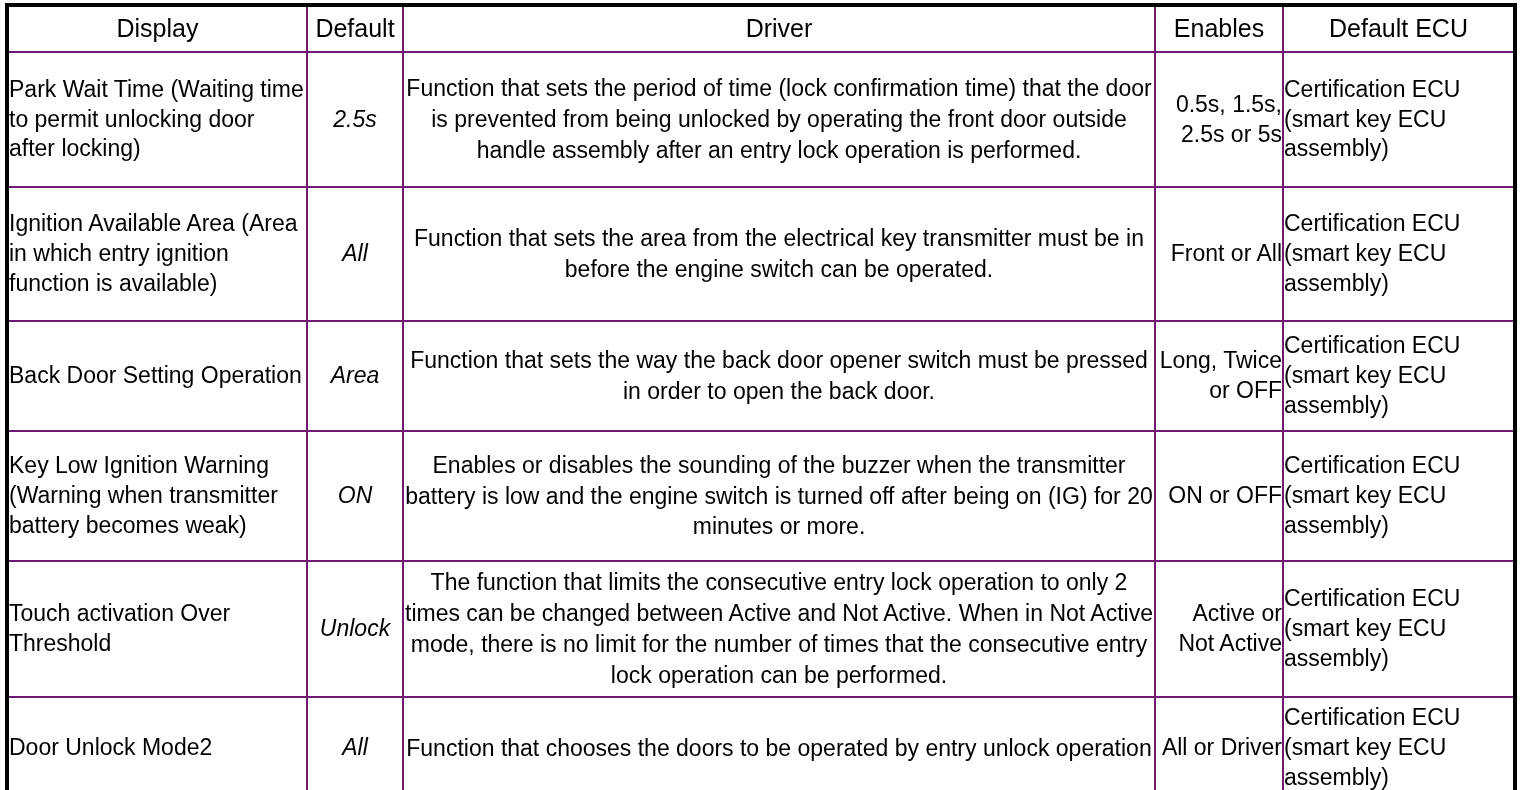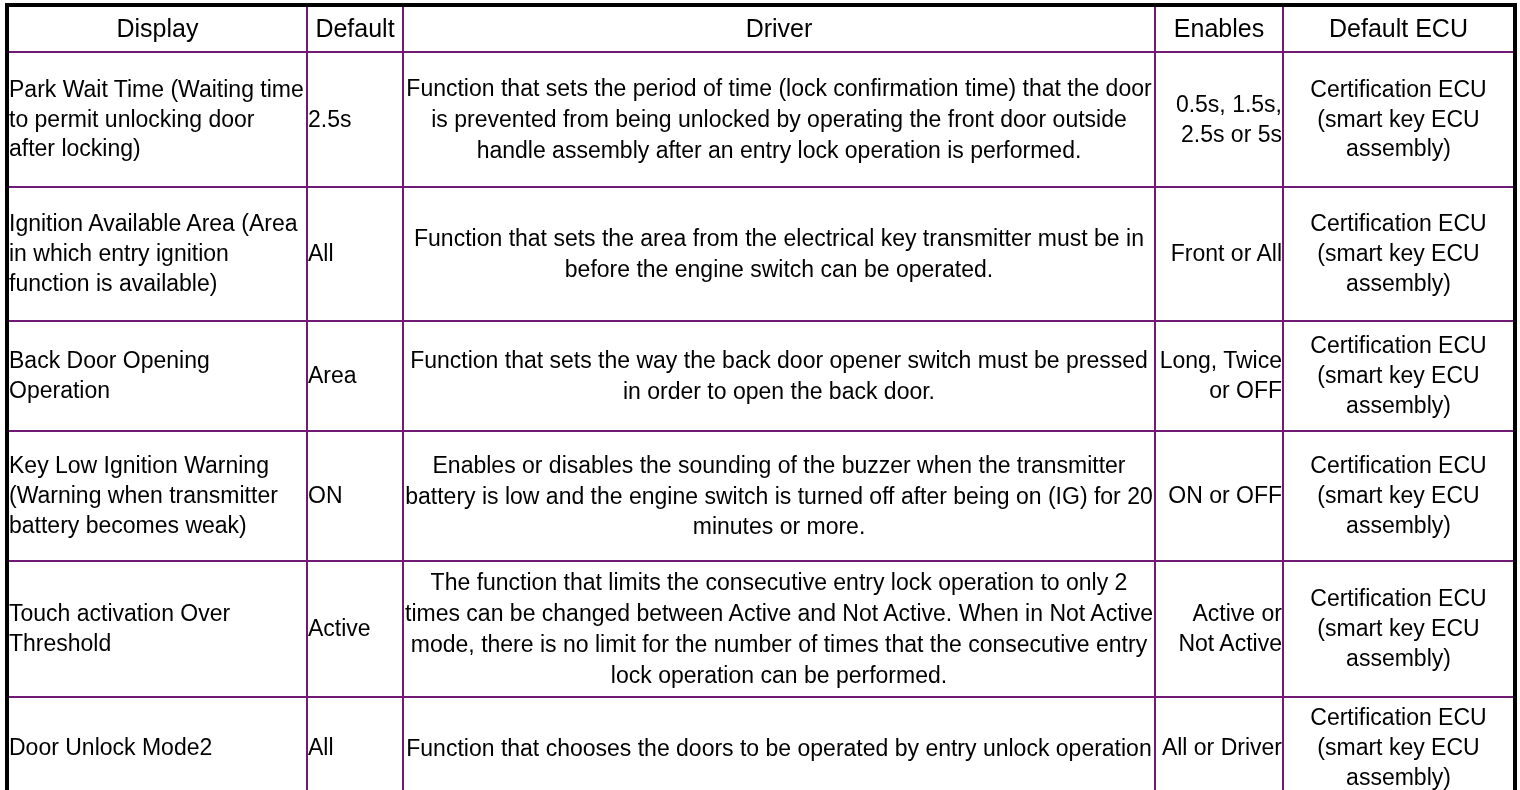--- a/index.html
+++ b/index.html
@@ -57,34 +57,35 @@
   
   .cell {
     font-size: 23px;
     line-height: 1.30;
   }
   td.col-display {
     text-align: left;
     padding: 6px 8px;
   }
   td.col-default {
+    text-align: center;
     padding: 6px 4px;
+    font-style: italic;
   }
   td.col-content {
     text-align: center;
     padding: 8px 10px 8px 9px;
     vertical-align: top;
     margin-top: 35px;
   }
   td.col-setting {
     text-align: right;
     padding: 6px 5px;
   }
   td.col-ecu {
-    text-align: center;
     padding: 6px 6px;
     margin-left: 7px;
   }
 
   td.col-content .cell { line-height: 1.34; }
 
   
   tr.r0 td { height: 133px; }
   tr.r1 td { height: 132px; }
   tr.r2 td { height: 108px; }
@@ -146,21 +147,21 @@
         <td class="col-setting">
             <div class="cell">Front or All</div>
           </td>
         <td class="col-ecu">
             <div class="cell">Certification ECU (smart key ECU assembly)</div>
           </td>
       </tr>
 
       <tr class="r2">
         <td class="col-display">
-            <div class="cell">Back Door Opening Operation</div>
+            <div class="cell">Back Door Setting Operation</div>
           </td>
         <td class="col-default">
             <div class="cell">Area</div>
           </td>
         <td class="col-content">
             <div class="cell">Function that sets the way the back door opener switch must be pressed in order to open the back door.</div>
           </td>
         <td class="col-setting">
             <div class="cell">Long, Twice or OFF</div>
           </td>
@@ -185,21 +186,21 @@
         <td class="col-ecu">
             <div class="cell">Certification ECU (smart key ECU assembly)</div>
           </td>
       </tr>
 
       <tr class="r4">
         <td class="col-display">
             <div class="cell">Touch activation Over Threshold</div>
           </td>
         <td class="col-default">
-            <div class="cell">Active</div>
+            <div class="cell">Unlock</div>
           </td>
         <td class="col-content">
             <div class="cell">The function that limits the consecutive entry lock operation to only 2 times can be changed between Active and Not Active. When in Not Active mode, there is no limit for the number of times that the consecutive entry lock operation can be performed.</div>
           </td>
         <td class="col-setting">
             <div class="cell">Active or Not Active</div>
           </td>
         <td class="col-ecu">
             <div class="cell">Certification ECU (smart key ECU assembly)</div>
           </td>

